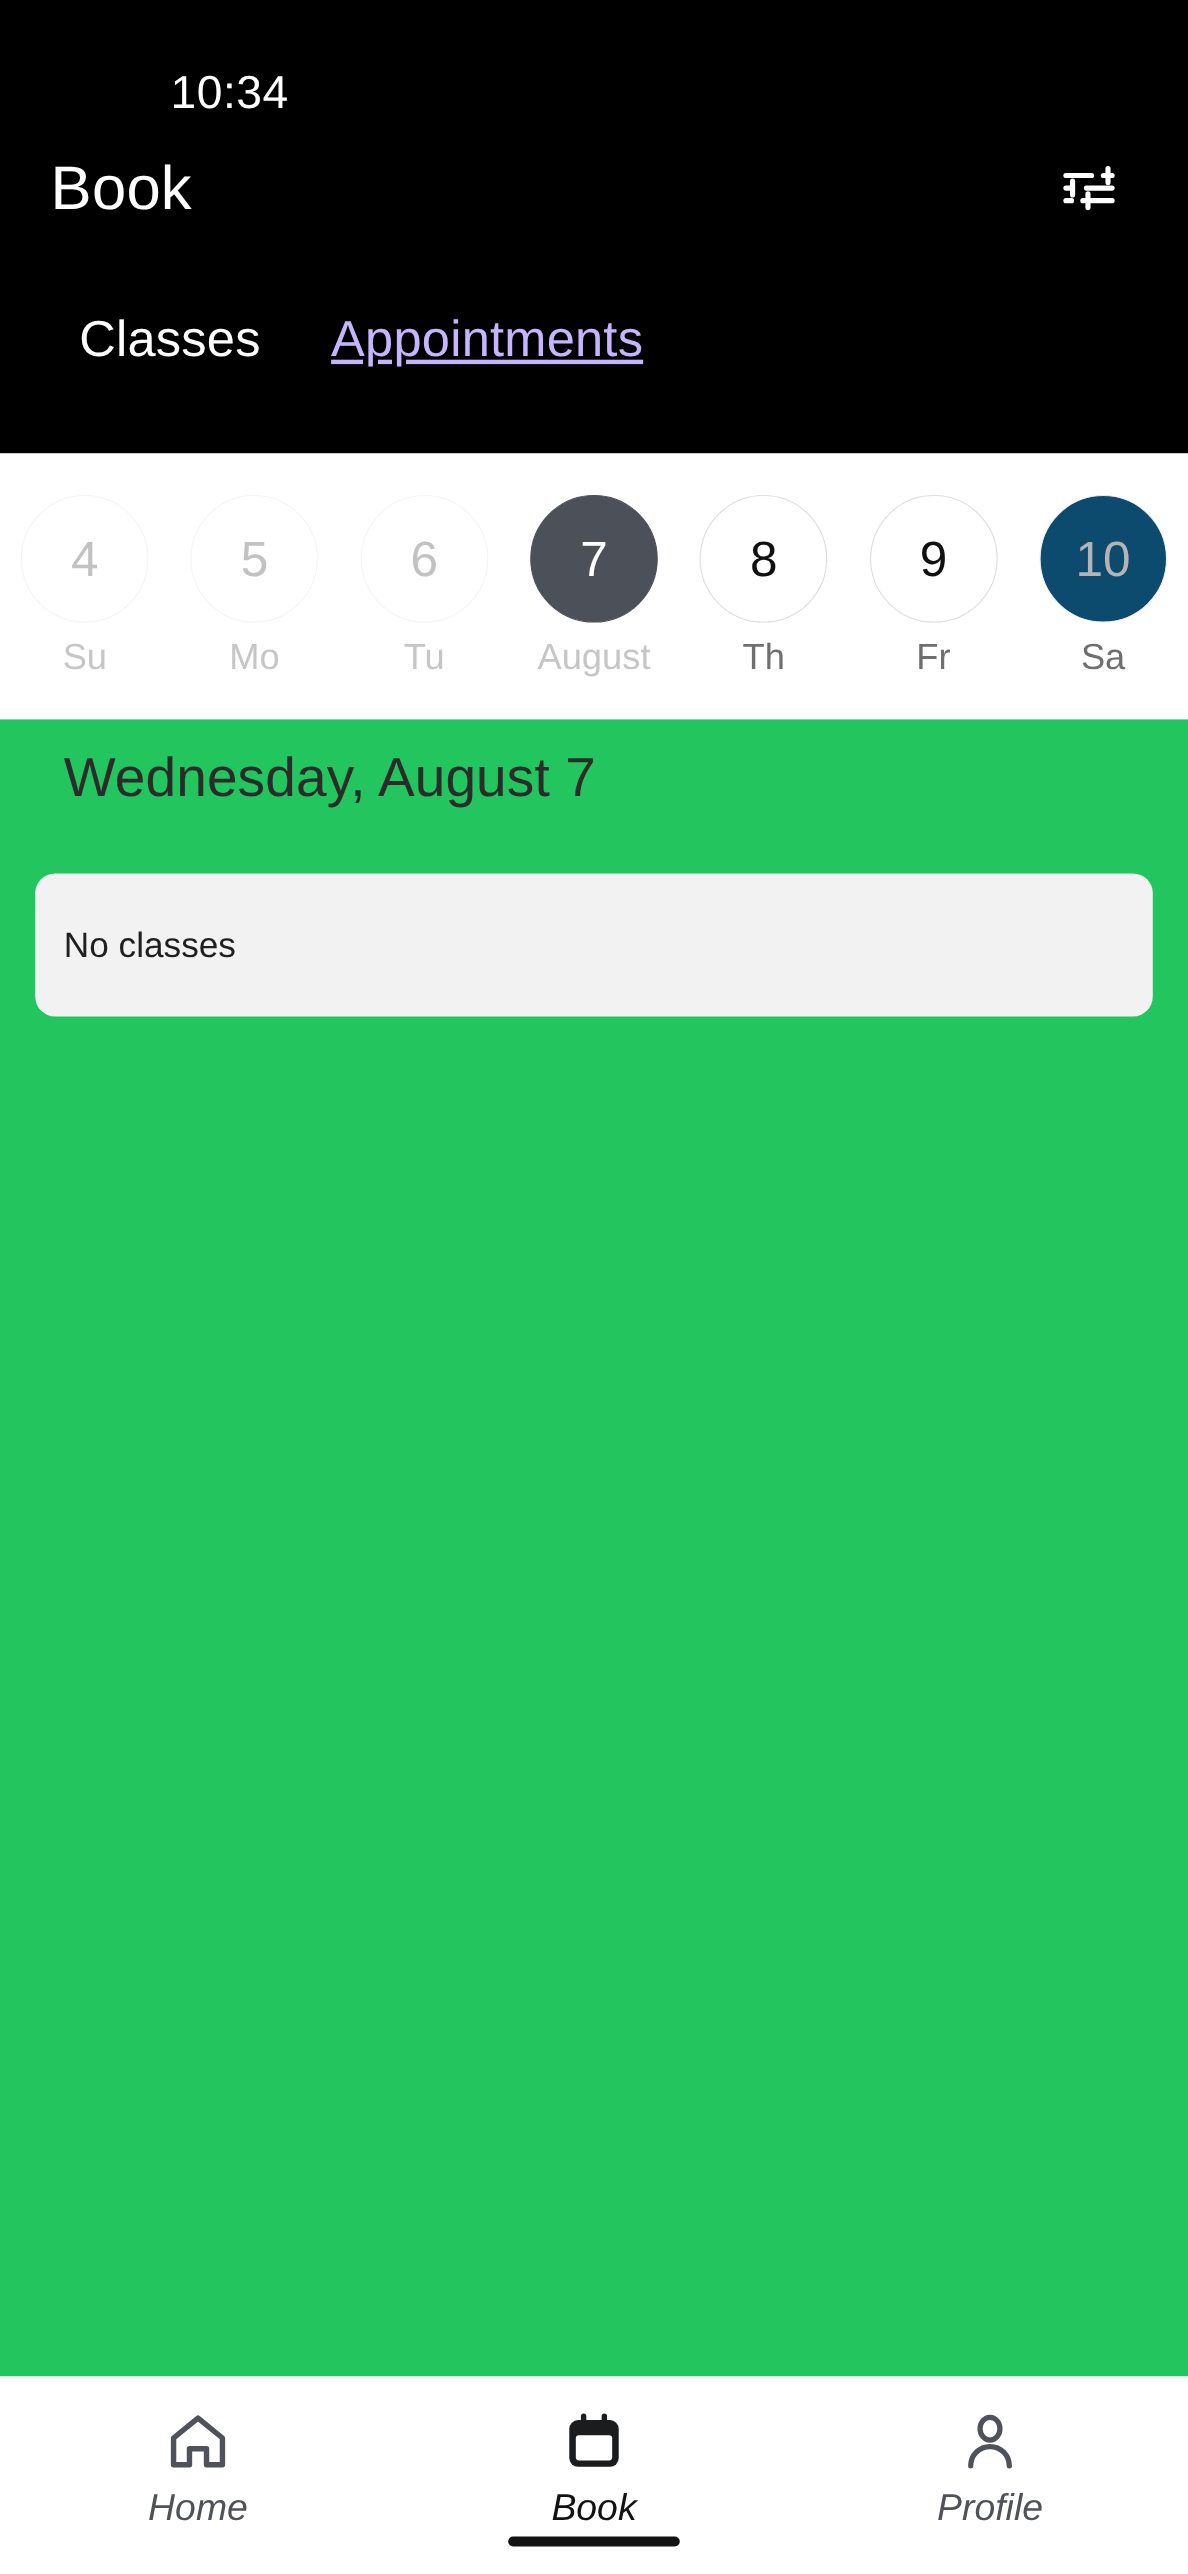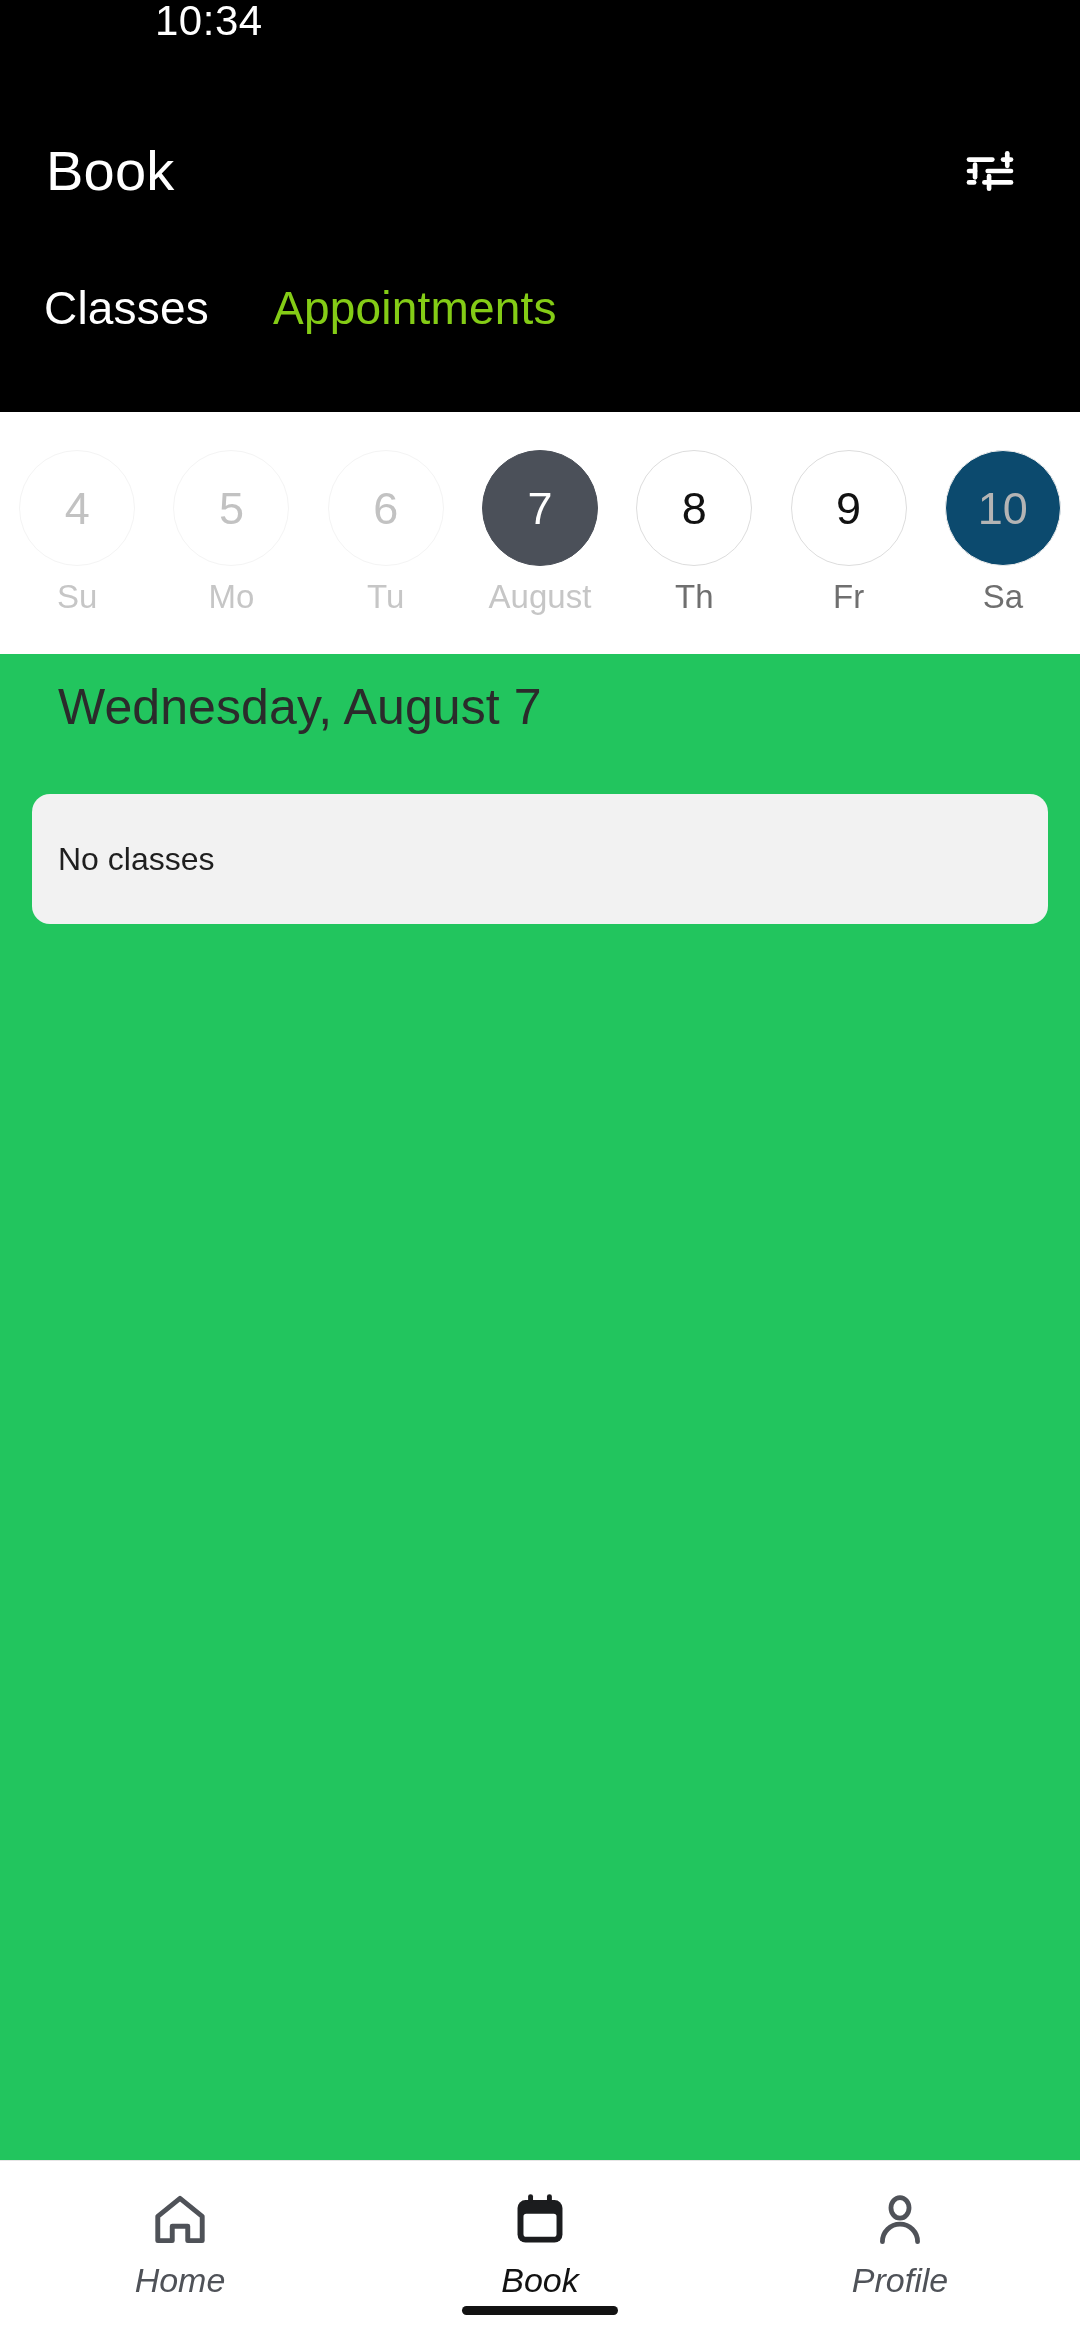--- a/index.html
+++ b/index.html
@@ -22,21 +22,21 @@
   
   .header {
     background:#000000;
     height:412px;
     flex:0 0 412px;
     position:relative;
   }
   .status-bar {
     height:105px;
     display:flex;
-    align-items:flex-start;
+    align-items:flex-end;
     padding-left:155px;
   }
   .status-time {
     color:#ffffff;
     font-size:42px;
     letter-spacing:0.5px;
     line-height:1;
   }
   .title-row {
     height:132px;
@@ -57,35 +57,35 @@
     display:flex;
     align-items:center;
     justify-content:center;
     cursor:pointer;
   }
   .filter-btn svg { display:block; }
 
   .tabs {
     display:flex;
     align-items:flex-start;
-    padding-left:12px;
+    padding-left:40px;
     gap:0;
     margin-top:48px;
   }
   .tab {
     font-size:46px;
     font-weight:400;
     letter-spacing:0.2px;
     padding:0 32px;
     line-height:1;
     cursor:pointer;
     white-space:nowrap;
   }
   .tab.active { color:#ffffff; }
-  .tab.inactive { color:#84cc16; }
+  .tab.inactive { color:#c4b5fd;text-decoration:underline; }
 
   
   .date-strip {
     flex:0 0 242px;
     display:flex;
     align-items:flex-start;
     padding-top:38px;
     background:#ffffff;
   }
   .date-cell {

